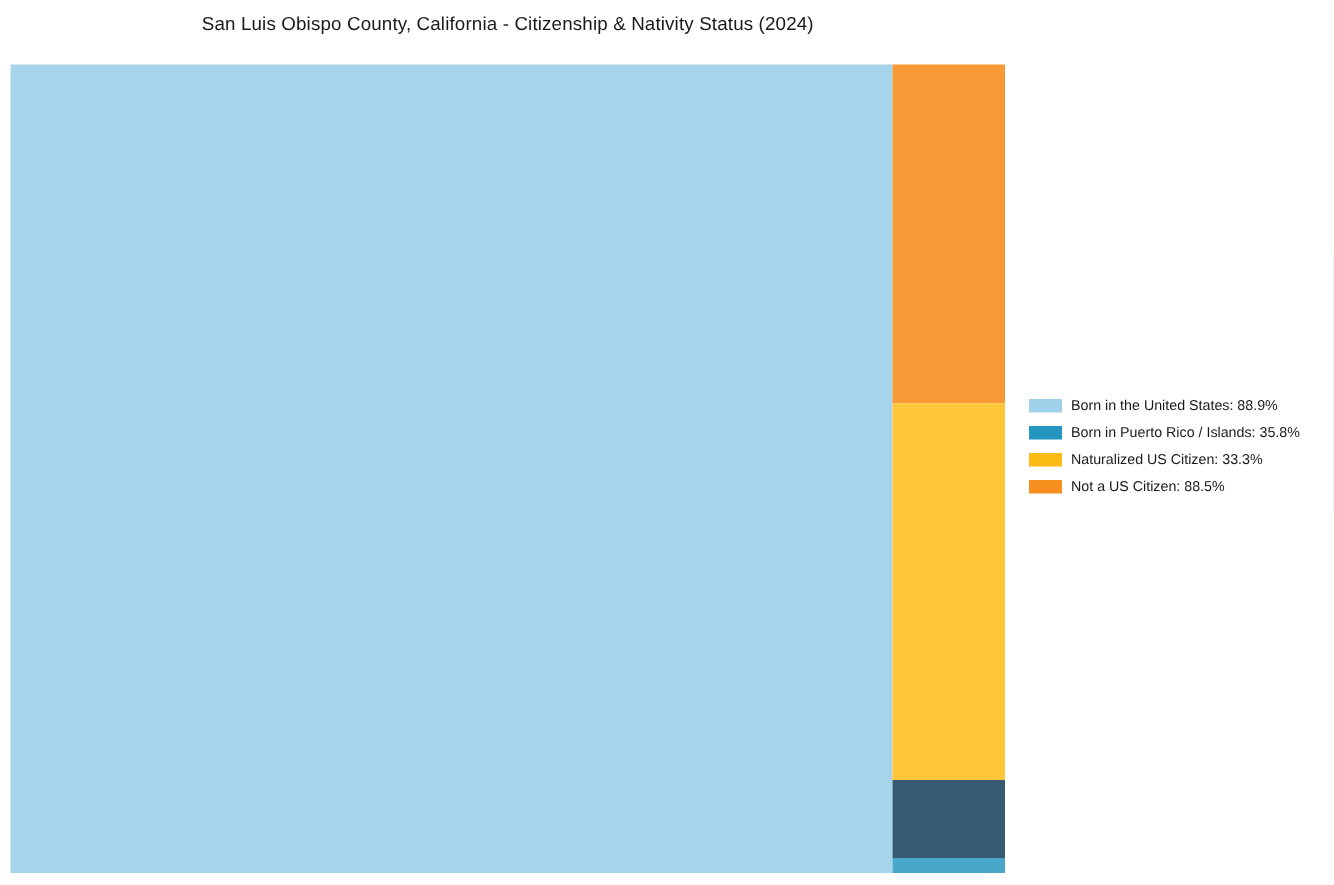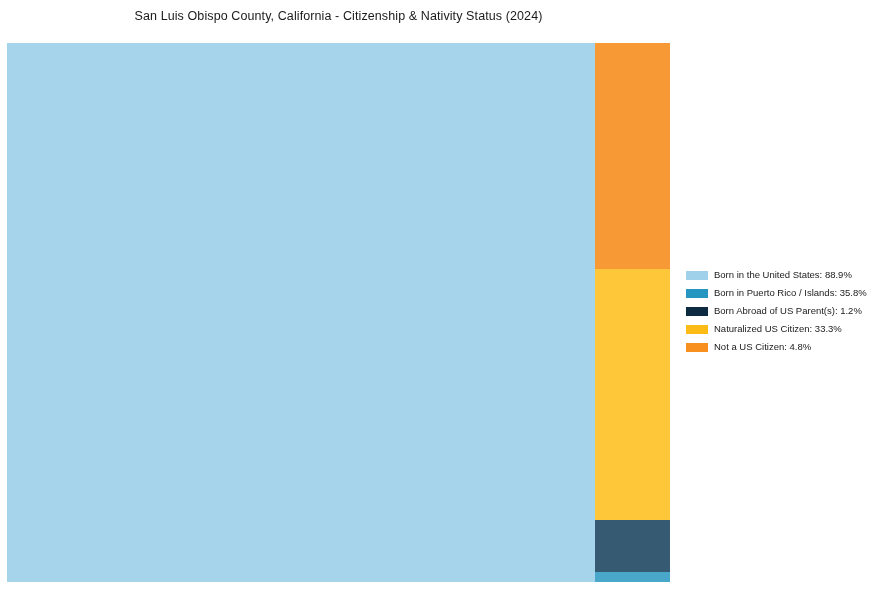--- a/index.html
+++ b/index.html
@@ -88,21 +88,20 @@
   #legend {
     position: absolute;
     left: 686px;
     top: 266px;
     width: 196px;
   }
   .legend-row {
     position: relative;
     height: 18px;
     display: flex;
-    align-items: center;
   }
   .legend-swatch {
     width: 22px;
     height: 9px;
     flex: 0 0 22px;
     display: block;
   }
   .legend-label {
     margin-left: 6px;
     font-size: 9.5px;
@@ -137,30 +136,26 @@
     <div class="legend-row">
       <span class="legend-swatch" style="background: rgb(159, 210, 234);"></span>
       <span class="legend-label">Born in the United States: 88.9%</span>
     </div>
 
     <div class="legend-row">
       <span class="legend-swatch" style="background: rgb(36, 150, 192);"></span>
       <span class="legend-label">Born in Puerto Rico / Islands: 35.8%</span>
     </div>
 
-    <div class="legend-row">
-      <span class="legend-swatch" style="background: rgb(12, 43, 65);"></span>
-      <span class="legend-label">Born Abroad of US Parent(s): 1.2%</span>
-    </div>
 
     <div class="legend-row">
       <span class="legend-swatch" style="background: rgb(253, 187, 21);"></span>
       <span class="legend-label">Naturalized US Citizen: 33.3%</span>
     </div>
 
     <div class="legend-row">
       <span class="legend-swatch" style="background: rgb(247, 144, 30);"></span>
-      <span class="legend-label">Not a US Citizen: 4.8%</span>
+      <span class="legend-label">Not a US Citizen: 88.5%</span>
     </div>
 
   </div>
 
 </div>
 
 </body></html>

